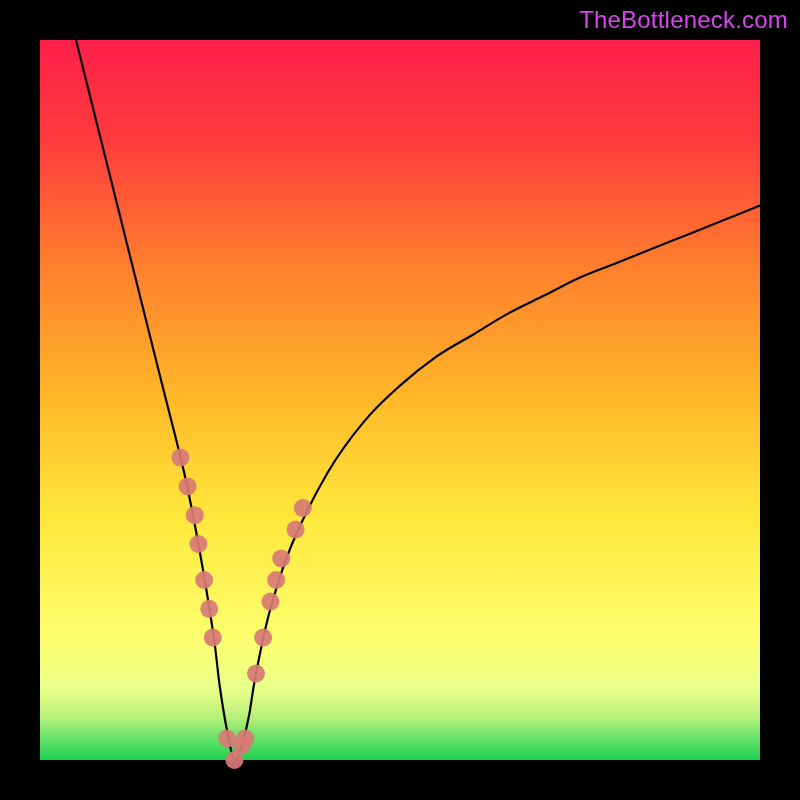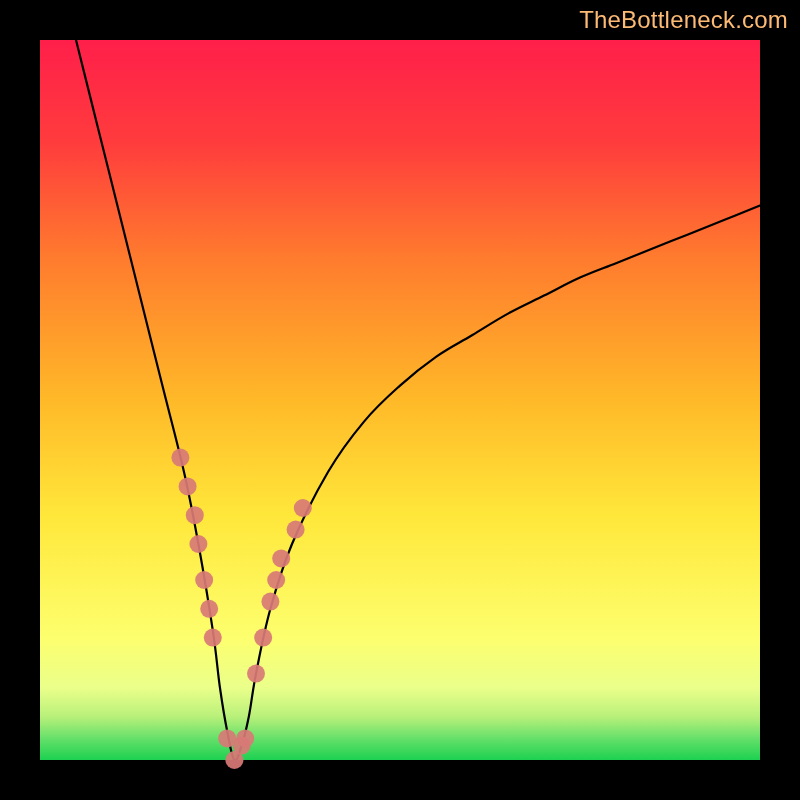--- a/index.html
+++ b/index.html
@@ -24,21 +24,21 @@
     left: 40px;
     top: 40px;
     width: 720px;
     height: 720px;
     
   }
   .watermark {
     position: absolute;
     top: 6px;
     right: 12px;
-    color: #fdba74;
+    color: #d946ef;
     font-size: 24px;
     font-weight: 500;
     letter-spacing: 0.2px;
     user-select: none;
     pointer-events: none;
   }
   svg.curve {
     position: absolute;
     left: 0;
     top: 0;

